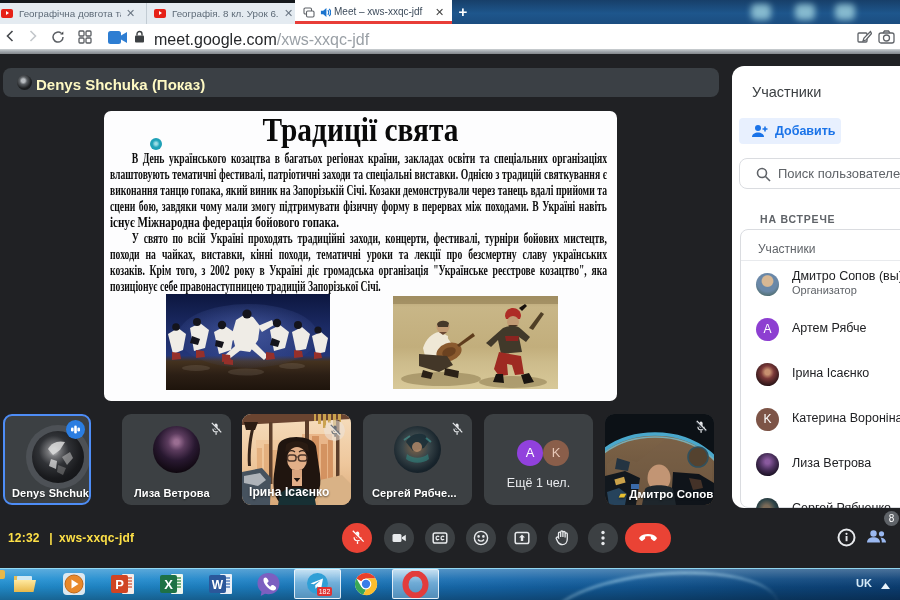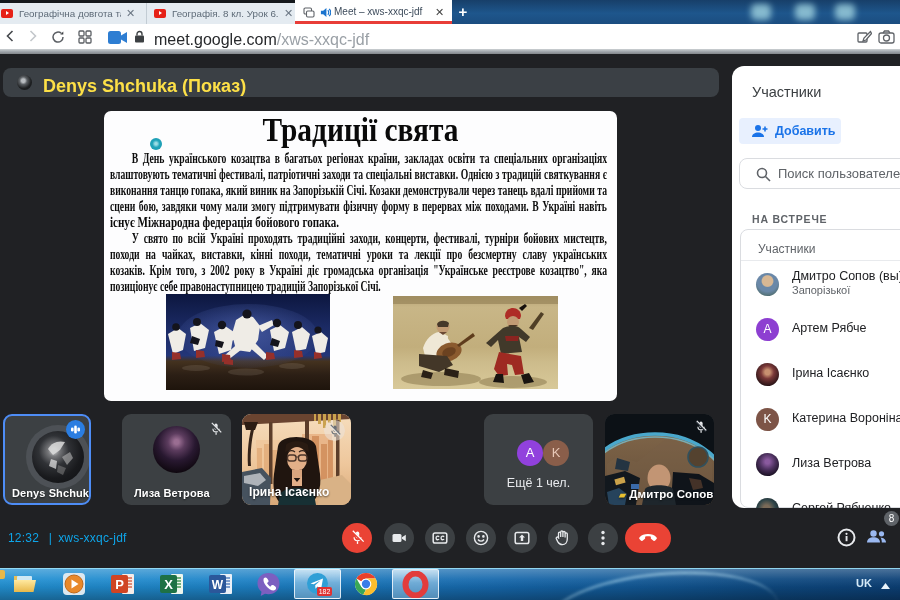--- a/index.html
+++ b/index.html
@@ -20,44 +20,44 @@
 #plus{position:absolute;left:455px;top:4px;width:16px;height:16px;color:#fff;font-size:15px;font-weight:700;line-height:16px;text-align:center}
 #addrbar{position:absolute;left:0;top:24px;width:900px;height:25px;background:#fff}
 #chromeline{position:absolute;left:0;top:49px;width:900px;height:5px;background:linear-gradient(180deg,#cdd1d4 0%,#9aa0a5 60%,#83878b 100%)}
 .aico{position:absolute;top:6px}
 #urltxt{position:absolute;left:154px;top:7px;font-size:16px;color:#27292c}
 #urltxt span{color:#9aa0a6}
 
 #meet{position:absolute;left:0;top:54px;width:900px;height:514px;background:#202124}
 #pill{position:absolute;left:3px;top:14px;width:716px;height:29px;border-radius:8px;background:#3b4045}
 #pill .av{position:absolute;left:14px;top:7px;width:15px;height:15px;border-radius:50%;background:radial-gradient(circle at 42% 38%,#b8bcc0 0 14%,#5a5e62 30%,#1e2022 60%,#101214 100%)}
-#pill .nm{position:absolute;left:40px;top:8px;font-size:18px;font-weight:700;color:#fde047}
+#pill .nm{position:absolute;left:33px;top:8px;font-size:15px;font-weight:700;color:#fef9c3}
 
 #slide{position:absolute;left:103.5px;top:57px;width:513.5px;height:290px;background:#fdfdfe;border-radius:7px}
 #stitle{position:absolute;left:0;top:-1px;width:513px;text-align:center;font-family:"Liberation Serif",serif;font-weight:700;font-size:33px;line-height:40px;color:#0a0a0a;transform:scaleX(.891);transform-origin:50% 0}
 #teal{position:absolute;left:46px;top:27px;width:12px;height:12px;border-radius:50%;background:radial-gradient(circle at 50% 48%,#9adce4 0 14%,#22a4ba 42%,#1797ae 100%)}
 .sline{position:absolute;left:6.5px;width:730px;font-family:"Liberation Serif",serif;font-weight:700;font-size:14.2px;line-height:16px;color:#0d0d0d;transform:scaleX(.6808);transform-origin:0 0;text-align:justify;text-align-last:justify;white-space:nowrap}
 .sline.end{text-align-last:left}
 
 .tile{position:absolute;top:360px;width:109px;height:91px;background:#3c4043;border-radius:9px;overflow:hidden}
 .tname{position:absolute;left:10px;bottom:6px;font-size:11px;font-weight:700;color:#fff;letter-spacing:.1px;text-shadow:0 1px 2px rgba(0,0,0,.6);white-space:nowrap}
 .micoff{position:absolute;right:8px;top:8px;width:14px;height:14px}
 
 .ctl{position:absolute;top:468.5px;width:30px;height:30px;border-radius:50%;background:#3c4043;display:flex;align-items:center;justify-content:center}
 .ctl.red{background:#ea4335}
 #hang{position:absolute;top:468.5px;width:46px;height:30px;border-radius:16px;background:#ea4335;display:flex;align-items:center;justify-content:center}
-#timecode{position:absolute;left:8px;top:477px;font-size:12px;font-weight:400;color:#0ea5e9;letter-spacing:.2px}
+#timecode{position:absolute;left:8px;top:477px;font-size:12px;font-weight:700;color:#fde047;letter-spacing:.2px}
 
 #panel{position:absolute;left:732px;top:66px;width:168px;height:442px;background:#fff;border-radius:12px 0 0 12px;overflow:hidden}
 #ptitle{position:absolute;left:20px;top:18px;font-size:14.5px;color:#3c4043}
 #addbtn{position:absolute;left:7px;top:52px;width:102px;height:26px;border-radius:4px;background:#e8f0fe}
 #addbtn span{position:absolute;left:36px;top:6px;font-size:12.5px;font-weight:700;color:#1a73e8}
 #search{position:absolute;left:7px;top:92px;width:180px;height:31px;border:1px solid #dadce0;border-radius:8px;background:#fff}
 #search span{position:absolute;left:38px;top:7px;font-size:13px;color:#5f6368}
-#navstr{position:absolute;left:20px;top:147px;font-size:10.5px;font-weight:700;letter-spacing:.8px;color:#5f6368}
+#navstr{position:absolute;left:28px;top:147px;font-size:10.5px;font-weight:700;letter-spacing:.8px;color:#5f6368}
 #plist{position:absolute;left:8px;top:163px;width:185px;height:279px;border:1px solid #dadce0;border-radius:8px;background:#fff}
 #plhead{position:absolute;left:17px;top:12px;font-size:12px;color:#5f6368}
 #pldiv{position:absolute;left:0;top:30px;width:100%;height:1px;background:#e8eaed}
 .prow{position:absolute;left:0;width:100%;height:44px}
 .pav{position:absolute;left:15px;top:11px;width:23px;height:23px;border-radius:50%;color:#fff;font-size:12px;text-align:center;line-height:23px}
 .pnm{position:absolute;left:51px;top:14px;font-size:12.5px;color:#202124;white-space:nowrap}
 .pnm2{position:absolute;left:51px;top:7px;font-size:12.5px;color:#202124;white-space:nowrap}
 .psub{position:absolute;left:51px;top:22px;font-size:11px;color:#5f6368}
 
 #taskbar{position:absolute;left:0;top:568px;width:900px;height:32px;background:linear-gradient(90deg,#2392d4 0%,#1e84c8 25%,#1668ac 55%,#0e4a82 85%,#0c4076 100%)}
@@ -340,20 +340,40 @@
             <rect x="6.2" y="1.8" width="3.6" height="7" rx="1.8"></rect>
             <path d="M3.8 7.8a4.2 4.2 0 0 0 8.4 0h-1.3a2.9 2.9 0 0 1-5.8 0z"></path>
             <rect x="7.4" y="12" width="1.4" height="2.6"></rect>
           </g>
           <path d="M2.6 1.6 13.8 12.8" stroke="#e8e4de" stroke-width="2.4"></path>
           <path d="M3.2 1 14 11.8" stroke="#6a6f75" stroke-width="1.4"></path>
         </svg>
  </div>
  <div class="tname" style="left:7px;bottom:6px;font-size:12px">Ірина Ісаєнко</div>
 </div>
+<div class="tile" style="left:363px">
+ <div class="abs" style="left:31px;top:12px;width:47px;height:47px;border-radius:50%;background:radial-gradient(circle at 46% 45%,#6a5a48 0 12%,#39464a 36%,#18242c 66%,#0e161c 100%)">
+  <svg width="47" height="47" viewBox="0 0 47 47">
+          <path d="M12 16c3-7 12-10 19-7l4 6-5 7-11 3z" fill="#1c3038" opacity=".9"></path>
+          <path d="M13 28c6 5 15 5 21 0l1 5c-6 5-17 5-23 0z" fill="#2f8a84" opacity=".55"></path>
+          <circle cx="23" cy="21" r="5" fill="#b08868" opacity=".85"></circle>
+          <path d="M10 14l6-4M32 12l5 4" stroke="#48b0a8" stroke-width="2" opacity=".5"></path>
+        </svg>
+ </div>
+ <svg class="micoff" viewBox="0 0 16 16">
+        <g fill="#e8eaed">
+          <rect x="6.2" y="1.8" width="3.6" height="7" rx="1.8"></rect>
+          <path d="M3.8 7.8a4.2 4.2 0 0 0 8.4 0h-1.3a2.9 2.9 0 0 1-5.8 0z"></path>
+          <rect x="7.4" y="12" width="1.4" height="2.6"></rect>
+        </g>
+        <path d="M2.6 1.6 13.8 12.8" stroke="#3c4043" stroke-width="2.6"></path>
+        <path d="M3.2 1 14 11.8" stroke="#e8eaed" stroke-width="1.4"></path>
+      </svg>
+ <div class="tname" style="left:9px">Сергей Рябче...</div>
+</div>
 <div class="tile" style="left:484px">
  <div class="abs" style="left:33px;top:26px;width:26px;height:26px;border-radius:50%;background:#9141dd;color:#fff;font-size:13px;text-align:center;line-height:26px">A</div>
  <div class="abs" style="left:59px;top:26px;width:26px;height:26px;border-radius:50%;background:#8a5e4a;color:#e8c8b8;font-size:13px;text-align:center;line-height:26px">K</div>
  <div class="abs" style="left:0;top:62px;width:109px;text-align:center;font-size:12.5px;color:#e8eaed">Ещё 1 чел.</div>
 </div>
 <div class="tile" style="left:605px">
  <svg width="109" height="91" viewBox="0 0 109 91">
   <defs>
           <linearGradient id="plnt" x1="0" y1="0" x2="0" y2="1">
             <stop offset="0" stop-color="#7e6448"></stop>
@@ -479,21 +499,21 @@
       </svg>
   <span>Поиск пользователей</span>
  </div>
  <div id="navstr">НА ВСТРЕЧЕ</div>
  <div id="plist">
   <div id="plhead">Участники</div>
   <div id="pldiv"></div>
   <div class="prow" style="top:32px">
    <div class="pav" style="background:radial-gradient(circle at 50% 35%,#d8b894 0 28%,#6a88a8 34% 55%,#3c5a44 100%)"></div>
    <div class="pnm2">Дмитро Сопов (вы)</div>
-        <div class="psub">Запорізької</div>
+        <div class="psub">Организатор</div>
   </div>
   <div class="prow" style="top:77px">
         <div class="pav" style="background:#8d3fd1">A</div>
         <div class="pnm">Артем Рябче</div>
       </div>
   <div class="prow" style="top:122px">
         <div class="pav" style="background:radial-gradient(circle at 50% 40%,#c89070 0 14%,#7a3838 36%,#241114 78%)"></div>
         <div class="pnm">Ірина Ісаєнко</div>
       </div>
   <div class="prow" style="top:167px">

